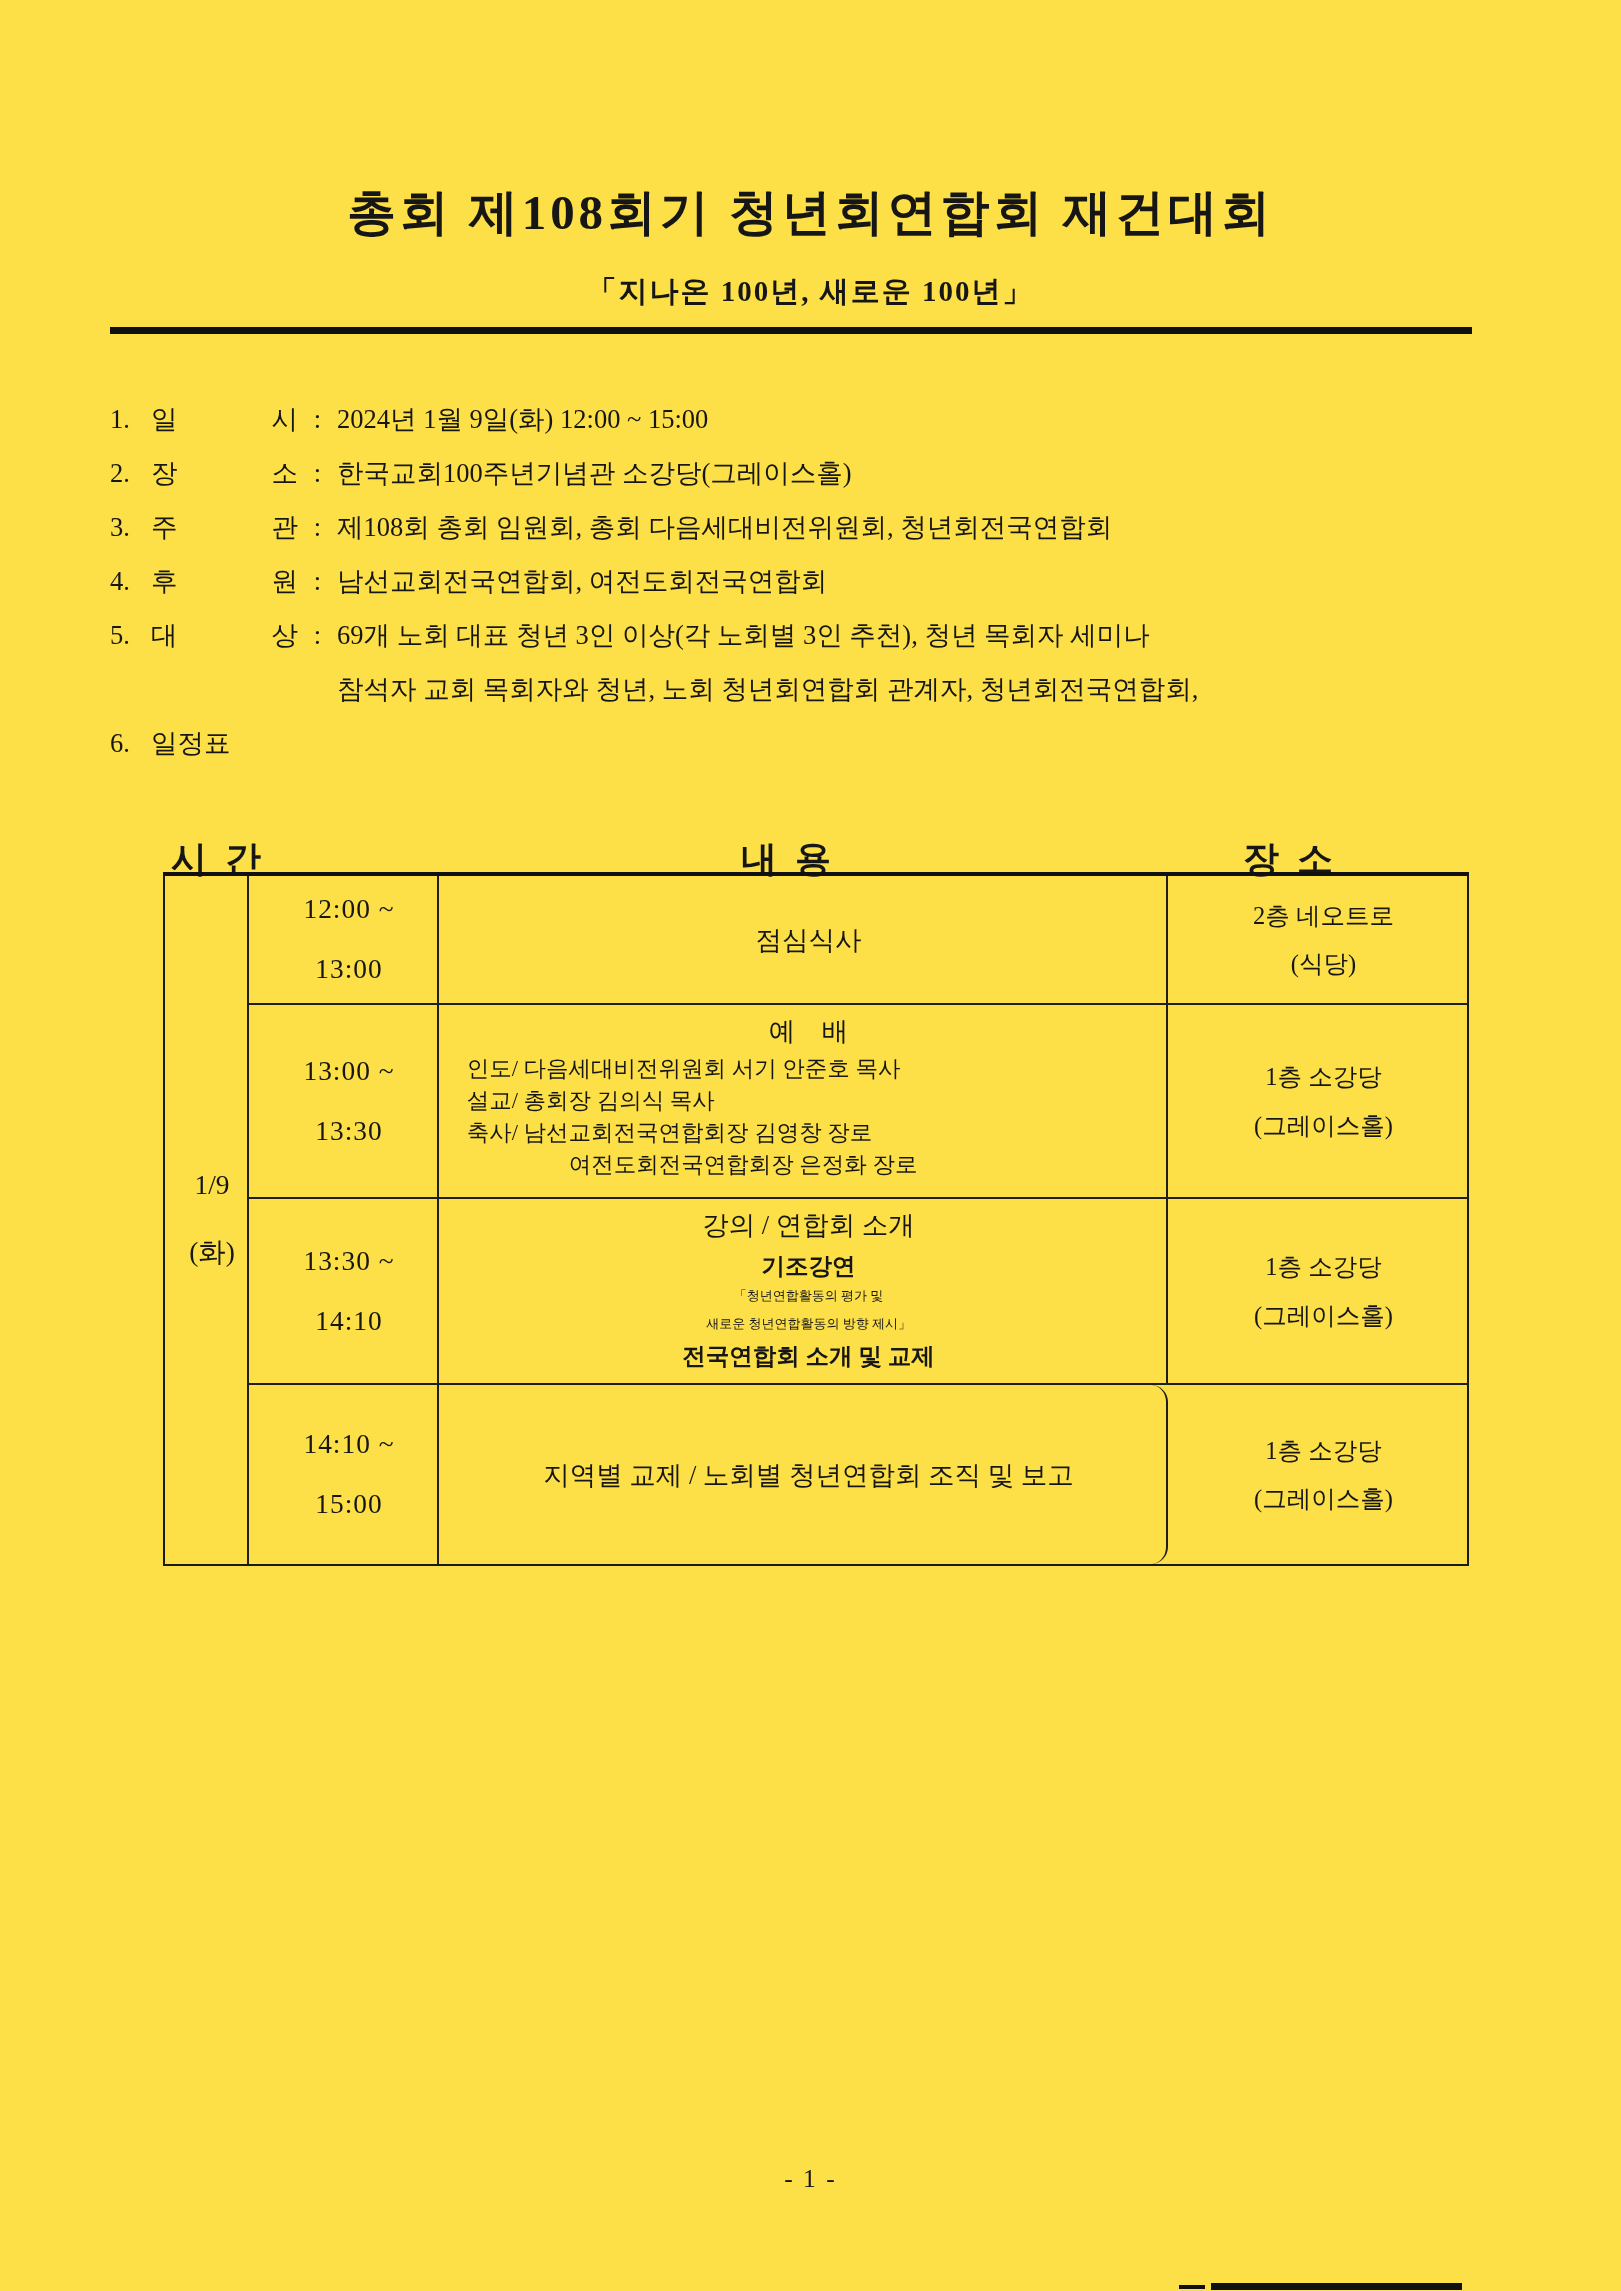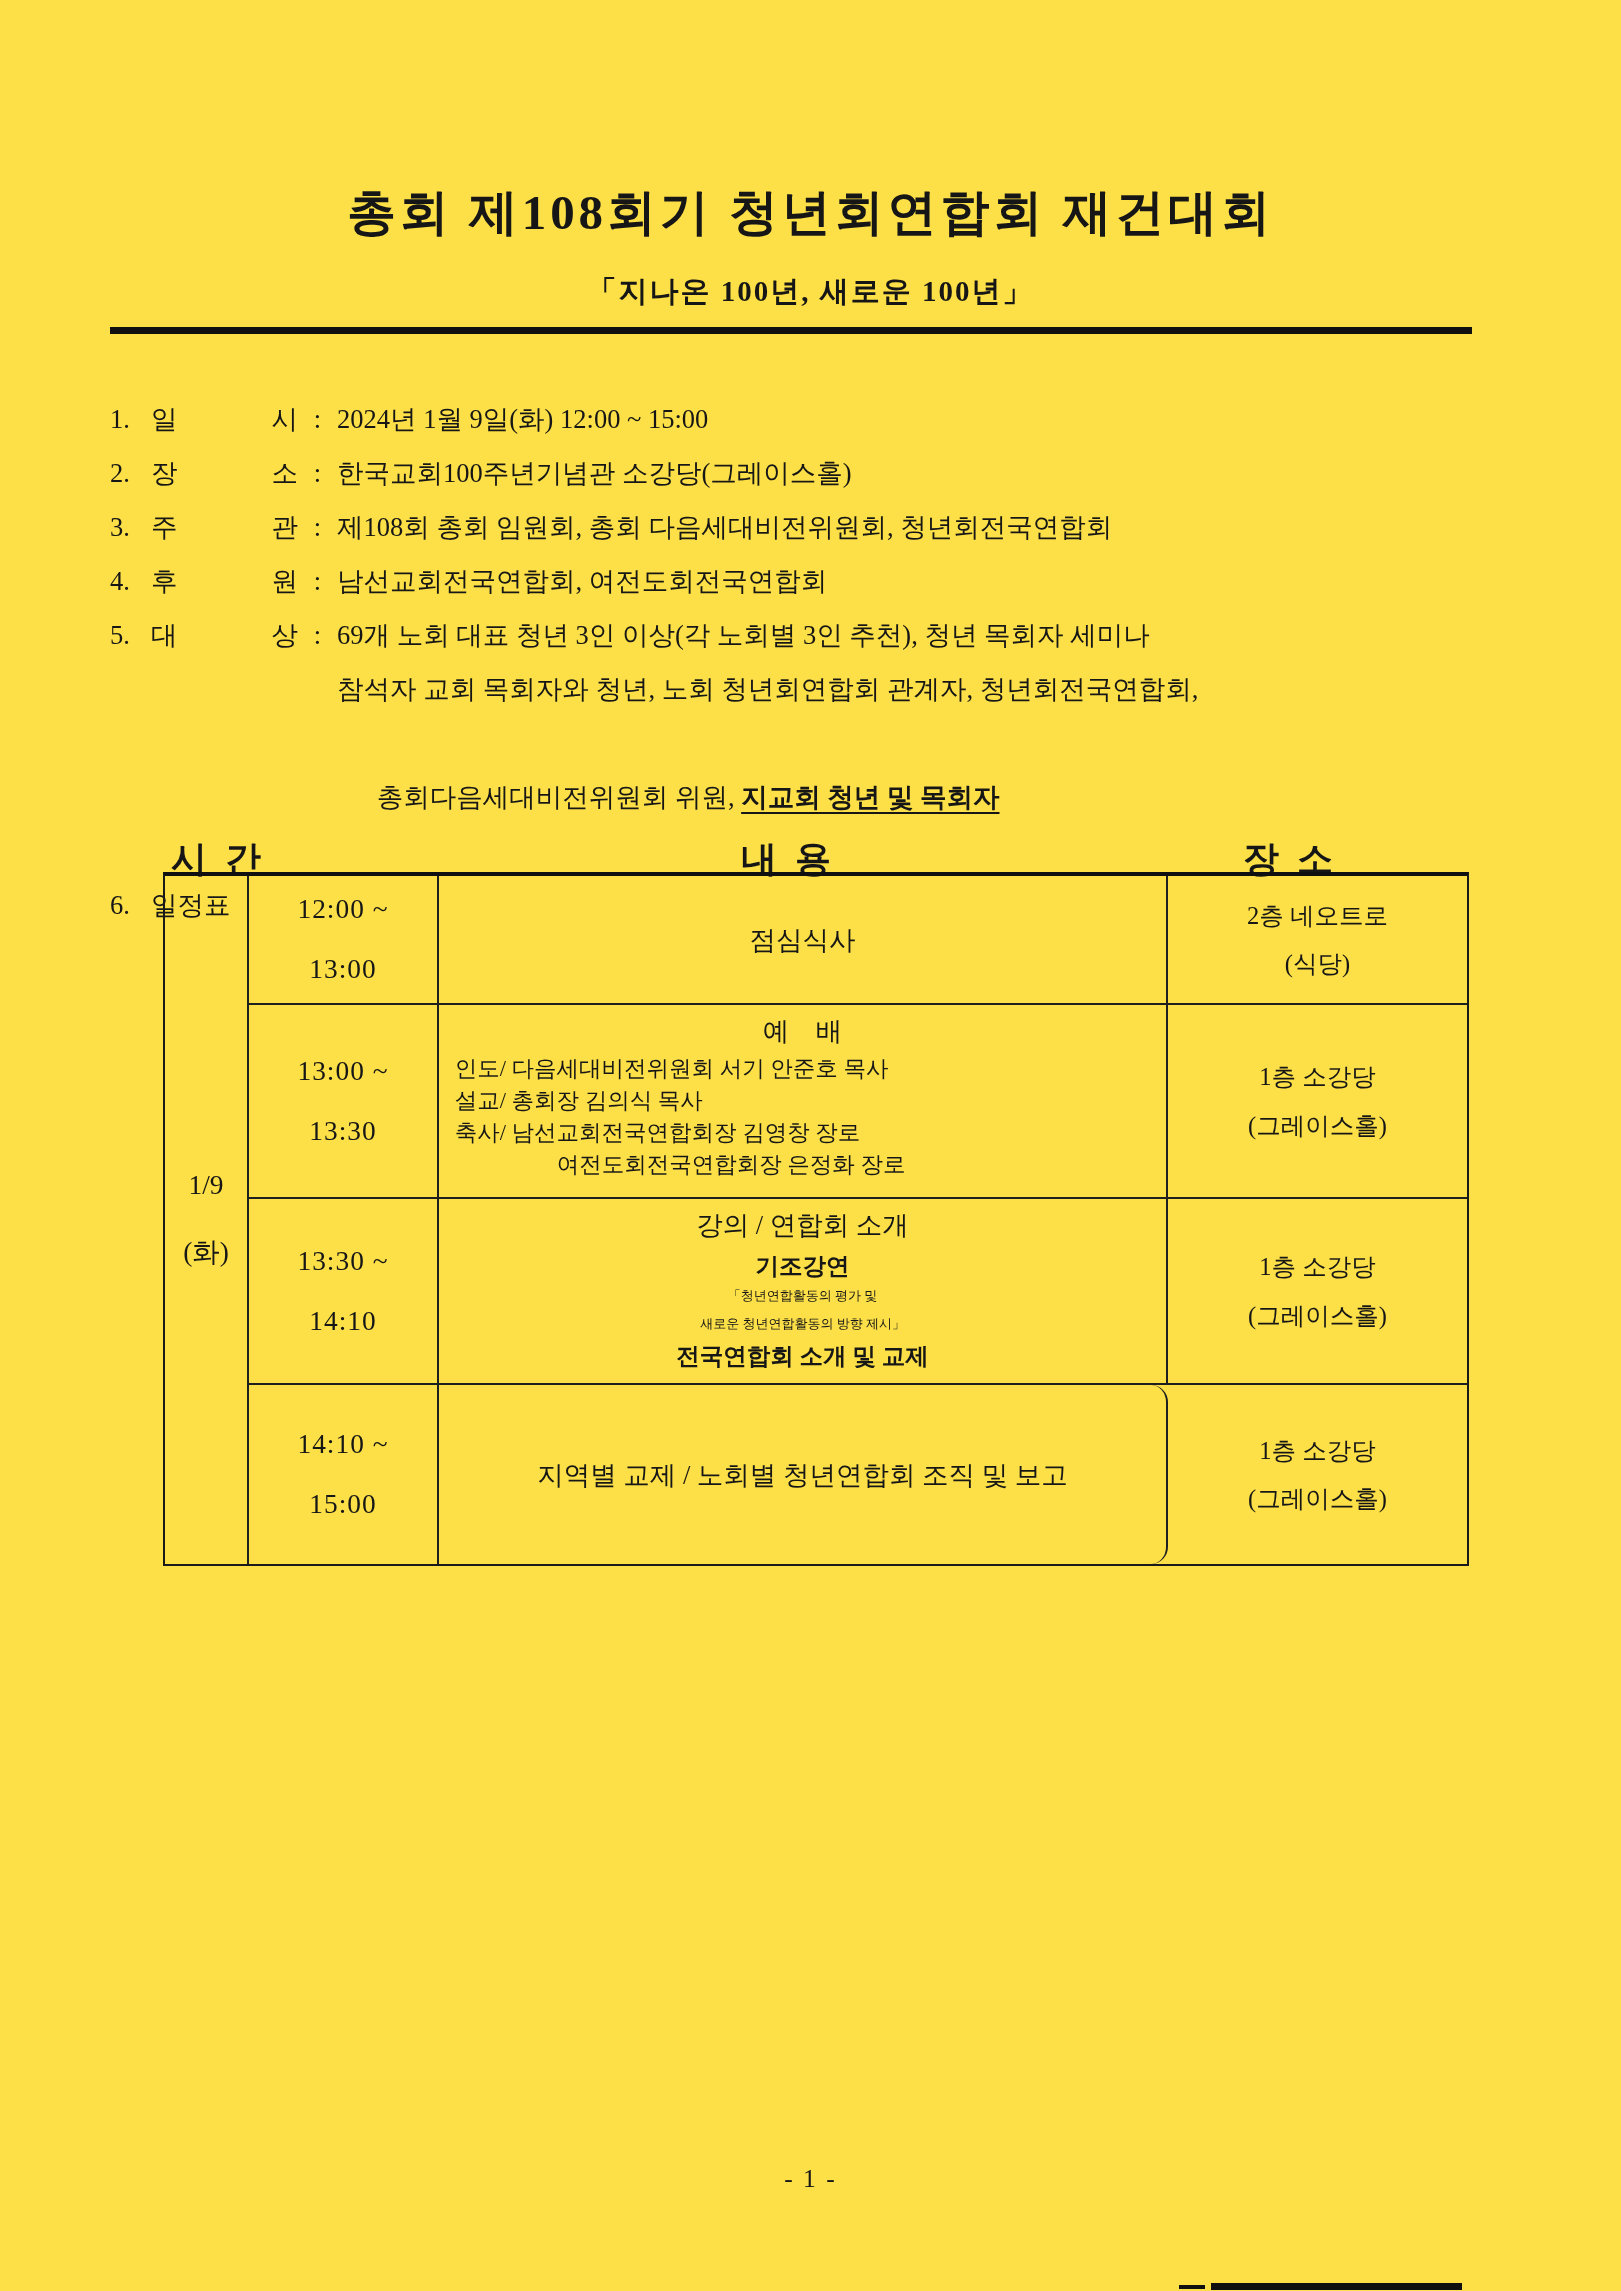--- a/index.html
+++ b/index.html
@@ -52,21 +52,21 @@
   
   .schedule{
     position:absolute;top:872px;left:163px;width:1306px;height:694px;
     display:grid;
     grid-template-columns:84px 190px 729px auto;
     grid-template-rows:129px 194px 186px auto;
     border:2px solid #1a1a1a;border-top:4.9px solid #101010;
     box-sizing:border-box;
     font-size:26.5px;
   }
-  .cell{box-sizing:border-box;border-right:2px solid #1f1f1f;border-bottom:2px solid #1f1f1f;}
+  .cell{box-sizing:border-box;border-right:2px solid #1f1f1f;border-bottom:2px solid #1f1f1f;padding-left:12px;}
   .cell.last-col{border-right:none;}
   .cell.last-row{border-bottom:none;}
   .date-cell{
     grid-column:1;grid-row:1/5;
     display:flex;flex-direction:column;align-items:center;justify-content:center;
     gap:33px;font-size:27.4px;border-bottom:none;
   }
   .time-cell{
     display:flex;flex-direction:column;align-items:center;justify-content:center;
     gap:29px;font-size:27.4px;letter-spacing:1px;
@@ -137,23 +137,20 @@
 
     <div class="info-row">
       <span class="info-num">5.</span>
       <span class="info-label">대 상</span>
       <span class="info-colon">:</span>
       <span class="info-text">69개 노회 대표 청년 3인 이상(각 노회별 3인 추천), 청년 목회자 세미나</span>
     </div>
 
     <div class="info-cont">참석자 교회 목회자와 청년, 노회 청년회연합회 관계자, 청년회전국연합회,</div>
 
-    <div class="info-cont">
-      <span>총회다음세대비전위원회 위원, </span><span class="em-underline">지교회 청년 및 목회자</span>
-    </div>
 
     <div class="info-row">
       <span class="info-num">6.</span>
       <span class="info-label compact">일정표</span>
     </div>
 
   </div>
 
   <div class="col-header h-time">시  간</div>
   <div class="col-header h-content">내  용</div>

